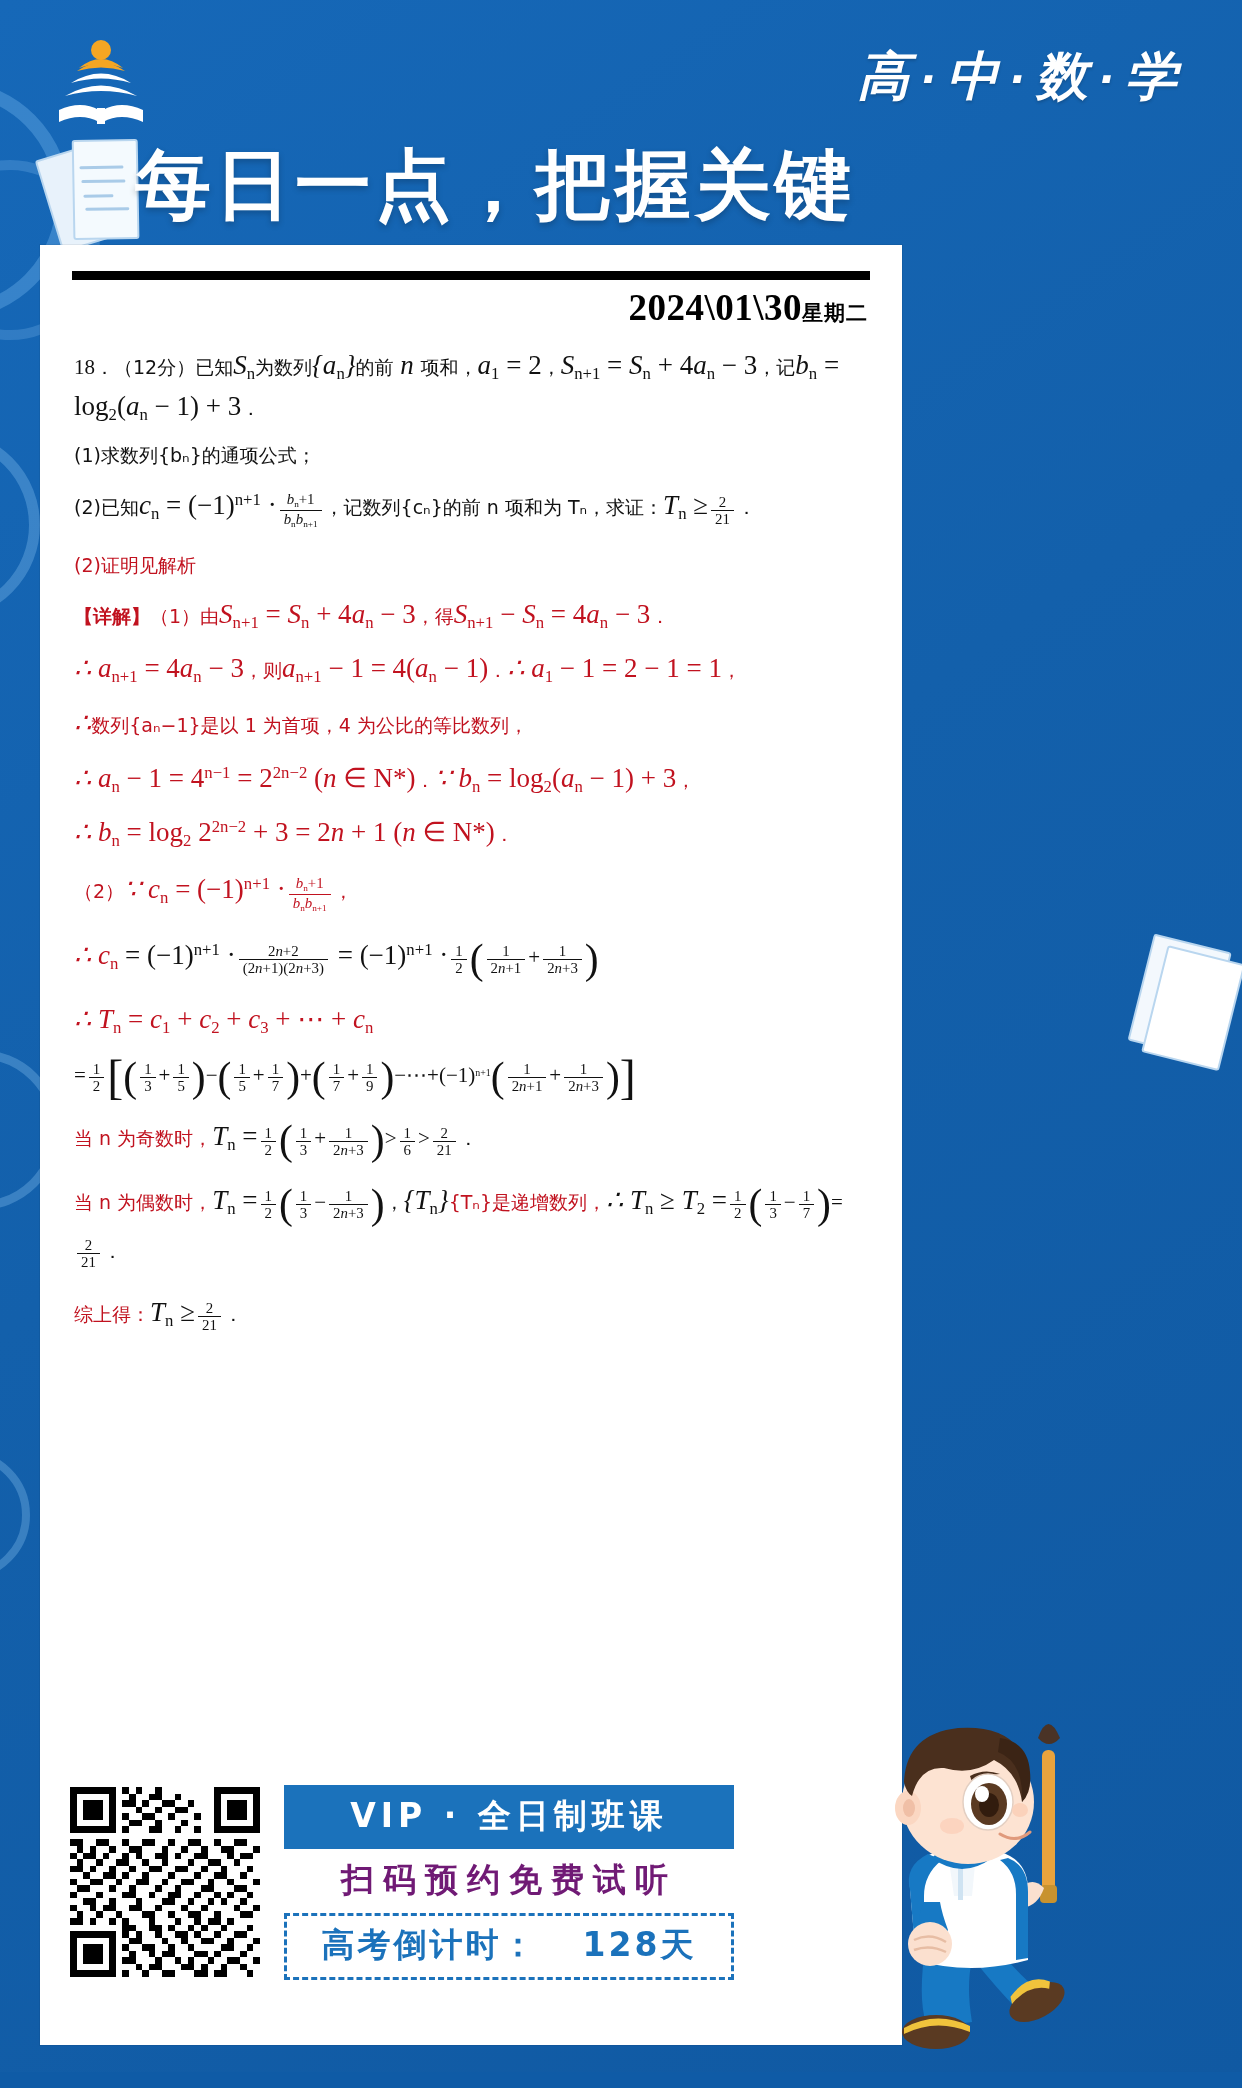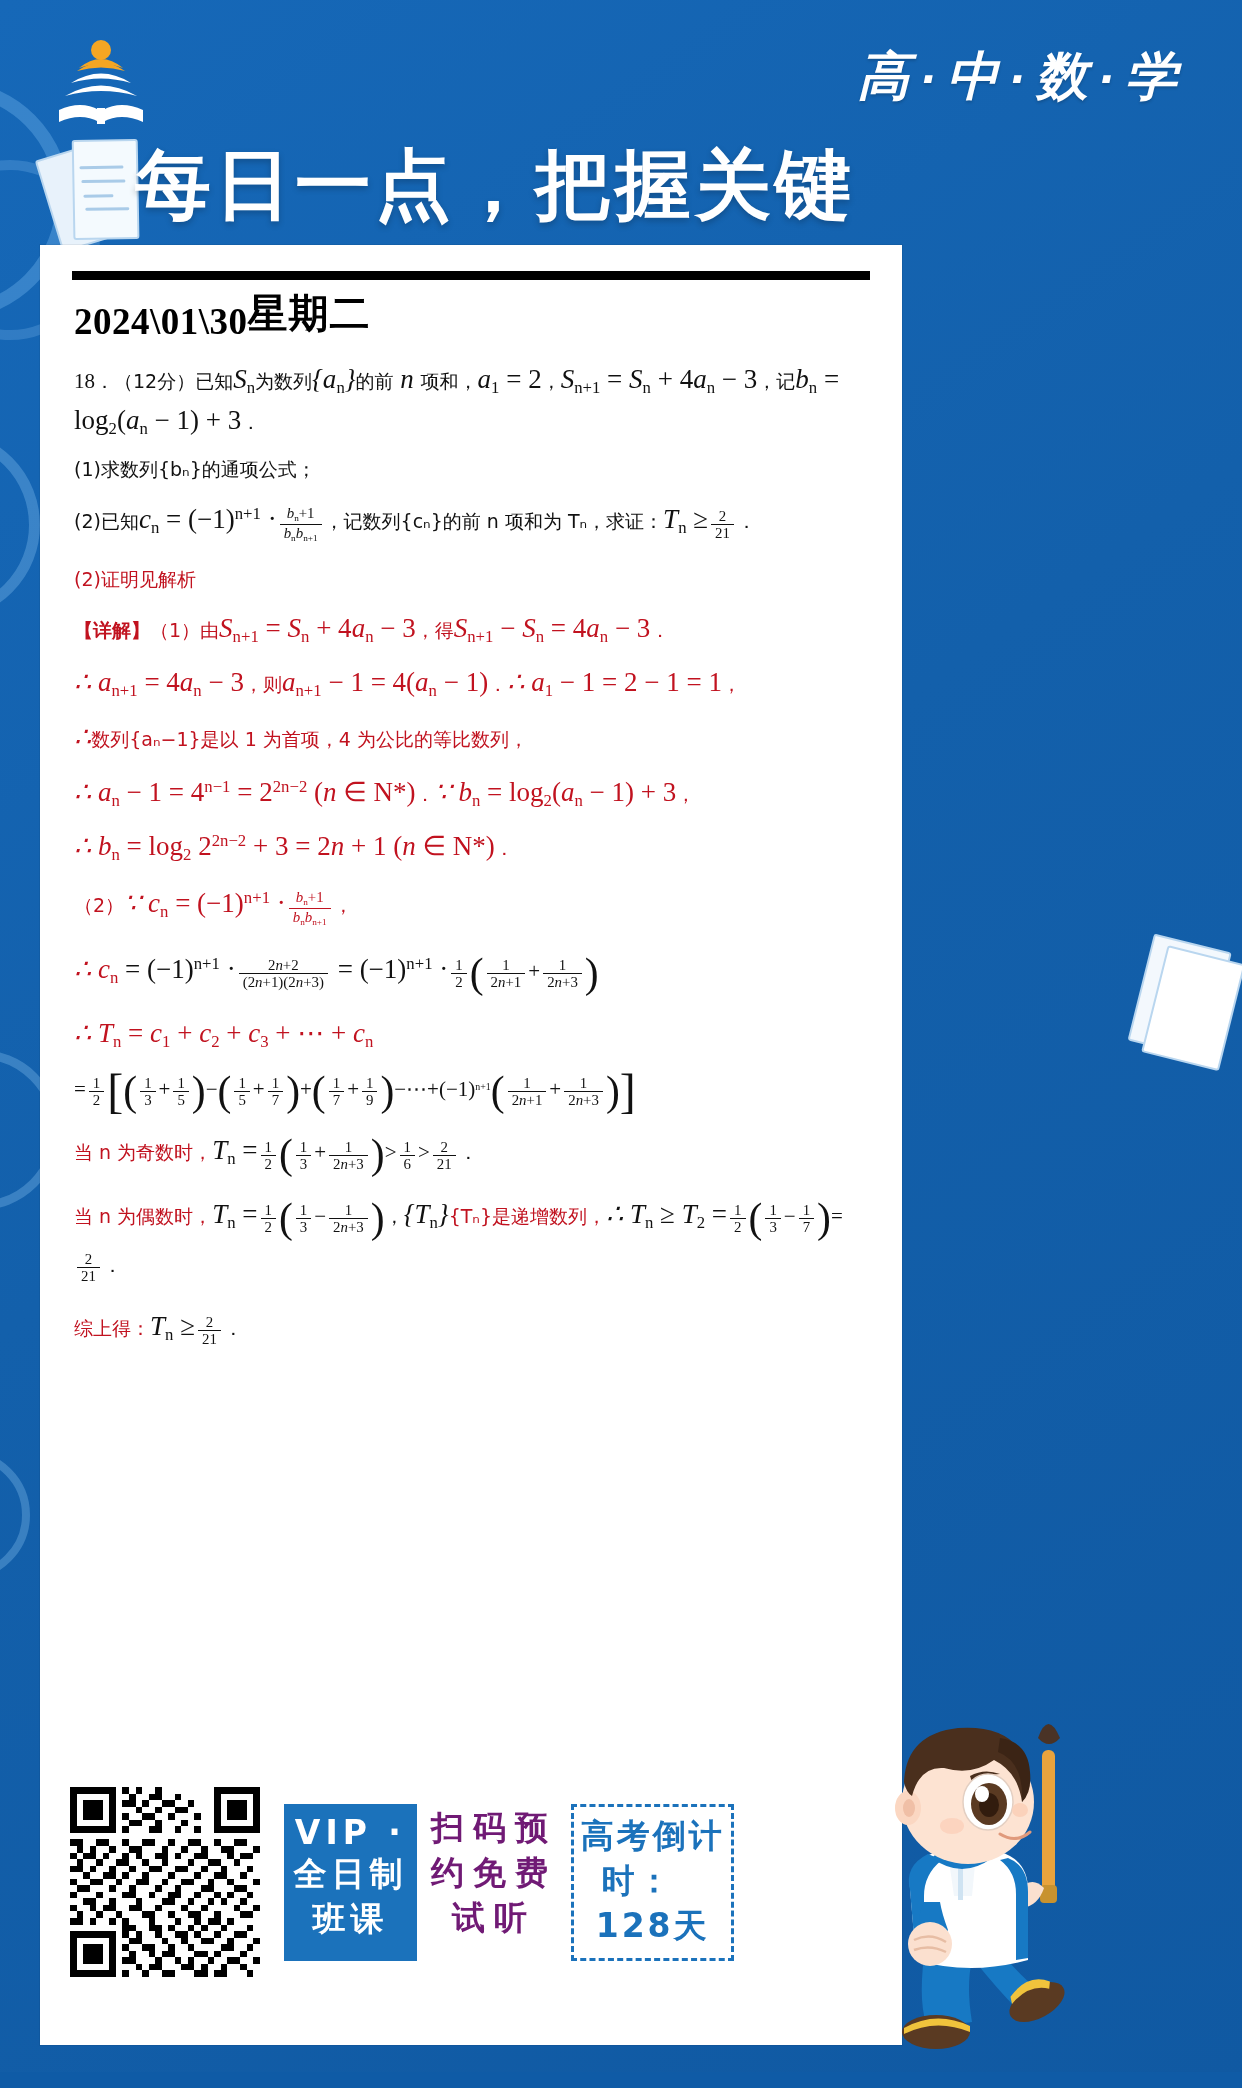--- a/index.html
+++ b/index.html
@@ -74,30 +74,30 @@
     width: 862px;
     height: 1800px;
     background: #ffffff;
     border: 4px solid #ffffff;
     box-shadow: 0 0 0 1px rgba(0,0,0,0.06);
   }
   .card-inner { padding: 22px 26px 0 26px; position: relative; height: 100%; }
 
   .date-rule { height: 9px; background: #000; margin: 0 2px 0 2px; }
   .date-row {
-    display: flex; align-items: flex-end; justify-content: flex-start;
+    display: flex; align-items: flex-end; justify-content: flex-end;
     padding: 6px 4px 0 4px;
   }
   .date-text {
     font-family: "Liberation Serif", serif;
     font-size: 37px; font-weight: 700; color: #000; letter-spacing: 0.5px;
   }
   .weekday {
     font-family: "DejaVu Serif", serif;
-    font-size: 40px; font-weight: 700; color: #000; letter-spacing: 1px;
+    font-size: 21px; font-weight: 700; color: #000; letter-spacing: 1px;
     padding-bottom: 2px;
   }
 
   
   .body-text { padding: 16px 4px 0 4px; }
   .line { margin-bottom: 14px; line-height: 1.5; }
   .blk { color: #111; }
   .red { color: #c1121f; }
   .cn { font-family: "DejaVu Sans", sans-serif; font-size: 19px; }
   .mth {
@@ -126,21 +126,21 @@
     font-family: "Liberation Serif", serif;
   }
 
   
   .promo {
     position: absolute; left: 26px; bottom: 34px;
     width: 812px; height: 250px;
     display: flex; align-items: center; gap: 24px;
   }
   .qr { width: 190px; height: 190px; background:#fff; }
-  .promo-texts { flex: 1; display: flex; flex-direction: row; gap: 7px; max-width: 450px; }
+  .promo-texts { flex: 1; display: flex; flex-direction: column; gap: 7px; max-width: 450px; }
   .vip-bar {
     background: #1b72bb; color: #fff;
     font-family: "DejaVu Sans", sans-serif;
     font-size: 33px; font-weight: 700; letter-spacing: 5px;
     text-align: center; padding: 9px 0 10px 0;
   }
   .scan-line {
     color: #701a75; font-family: "DejaVu Sans", sans-serif;
     font-size: 33px; font-weight: 700; letter-spacing: 9px;
     text-align: center; padding: 2px 0 3px 0;

